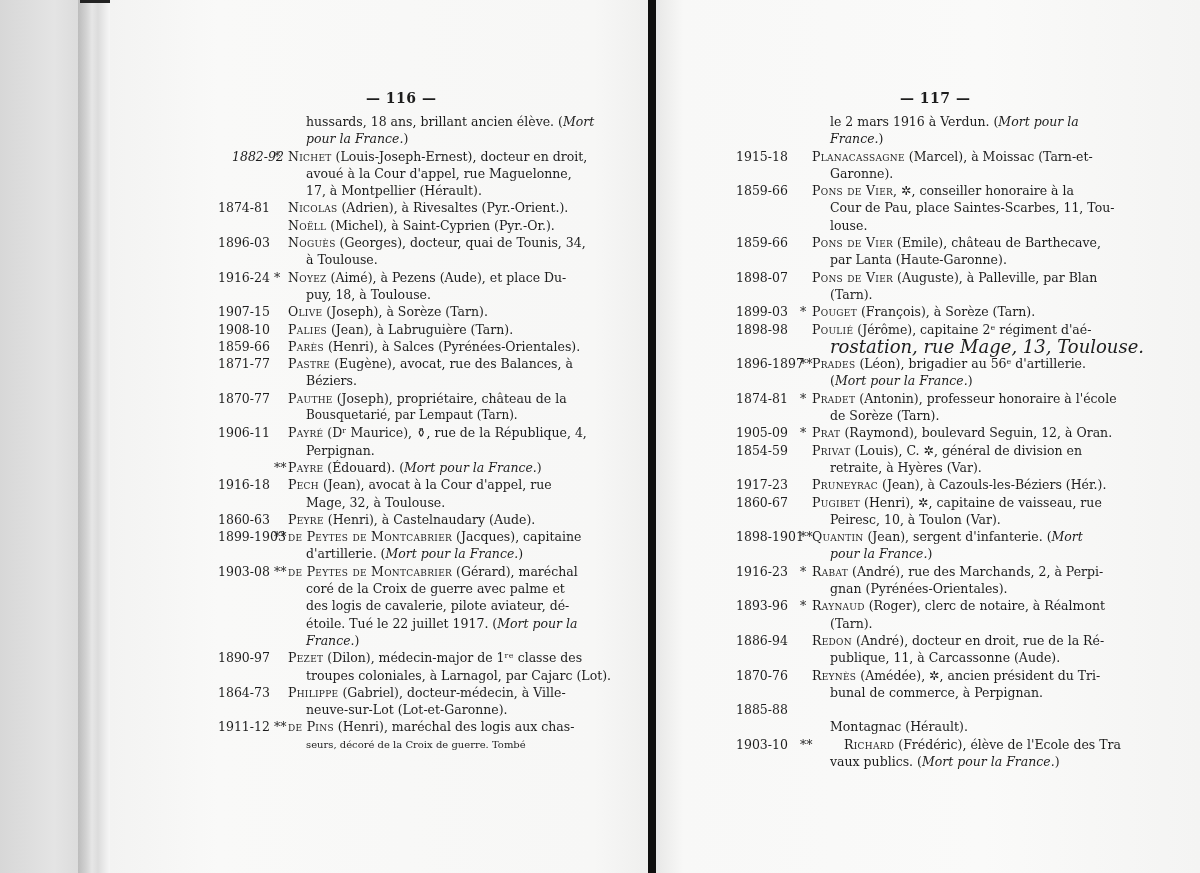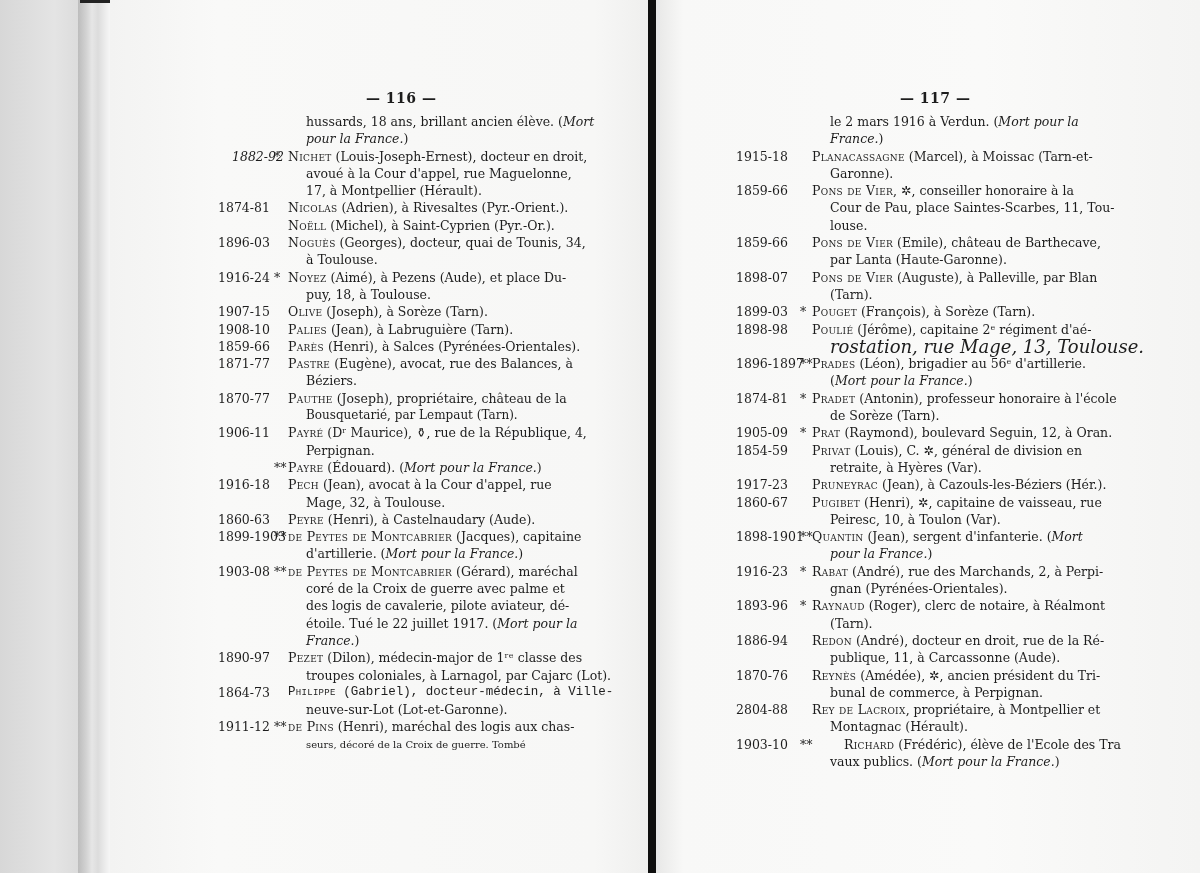--- a/index.html
+++ b/index.html
@@ -160,21 +160,21 @@
       </div>
       <div class="row" style="height: 17.3px; line-height: 17.3px; font-size: 12.5px;">
         <span style="position: absolute; left: 0px; white-space: nowrap;">1890-97</span>
         <span style="position: absolute; left: 70px; white-space: nowrap;"><span class="name">Pezet</span> (Dilon), médecin-major de 1ʳᵉ classe des</span>
       </div>
       <div class="row" style="height: 17.3px; line-height: 17.3px; font-size: 12.5px;">
         <span style="position: absolute; left: 88px; white-space: nowrap;">troupes coloniales, à Larnagol, par Cajarc (Lot).</span>
       </div>
       <div class="row" style="height: 17.3px; line-height: 17.3px; font-size: 12.5px;">
         <span style="position: absolute; left: 0px; white-space: nowrap;">1864-73</span>
-        <span style="position: absolute; left: 70px; white-space: nowrap; font-family: Liberation Mono, monospace;"><span class="name">Philippe</span> (Gabriel), docteur-médecin, à Ville-</span>
+        <span style="position: absolute; left: 70px; white-space: nowrap;"><span class="name">Philippe</span> (Gabriel), docteur-médecin, à Ville-</span>
       </div>
       <div class="row" style="height: 17.3px; line-height: 17.3px; font-size: 12.5px;">
         <span style="position: absolute; left: 88px; white-space: nowrap;">neuve-sur-Lot (Lot-et-Garonne).</span>
       </div>
       <div class="row" style="height: 17.3px; line-height: 17.3px; font-size: 12.5px;">
         <span style="position: absolute; left: 0px; white-space: nowrap;">1911-12</span>
         <span style="position: absolute; left: 56px; white-space: nowrap;">**</span>
         <span style="position: absolute; left: 70px; white-space: nowrap;"><span class="name">de Pins</span> (Henri), maréchal des logis aux chas-</span>
       </div>
       <div class="row" style="height: 17.3px; line-height: 17.3px; font-size: 10px;">
@@ -308,22 +308,21 @@
         <span style="position: absolute; left: 94px; white-space: nowrap;">publique, 11, à Carcassonne (Aude).</span>
       </div>
       <div class="row" style="height: 17.3px; line-height: 17.3px; font-size: 12.5px;">
         <span style="position: absolute; left: 0px; white-space: nowrap;">1870-76</span>
         <span style="position: absolute; left: 76px; white-space: nowrap;"><span class="name">Reynès</span> (Amédée), ✲, ancien président du Tri-</span>
       </div>
       <div class="row" style="height: 17.3px; line-height: 17.3px; font-size: 12.5px;">
         <span style="position: absolute; left: 94px; white-space: nowrap;">bunal de commerce, à Perpignan.</span>
       </div>
       <div class="row" style="height: 17.3px; line-height: 17.3px; font-size: 12.5px;">
-        <span style="position: absolute; left: 0px; white-space: nowrap;">2804-88</span>
-        <span style="position: absolute; left: 76px; white-space: nowrap;"><span class="name">Rey de Lacroix</span>, propriétaire, à Montpellier et</span>
+        <span style="position: absolute; left: 0px; white-space: nowrap;">1885-88</span>
       </div>
       <div class="row" style="height: 17.3px; line-height: 17.3px; font-size: 12.5px;">
         <span style="position: absolute; left: 94px; white-space: nowrap;">Montagnac (Hérault).</span>
       </div>
       <div class="row" style="height: 17.3px; line-height: 17.3px; font-size: 12.5px;">
         <span style="position: absolute; left: 0px; white-space: nowrap;">1903-10</span>
         <span style="position: absolute; left: 64px; white-space: nowrap;">**</span>
         <span style="position: absolute; left: 80px; white-space: nowrap; margin-left: 28px;"><span class="name">Richard</span> (Frédéric), élève de l'Ecole des Tra</span>
       </div>
       <div class="row" style="height: 17.3px; line-height: 17.3px; font-size: 12.5px;">

